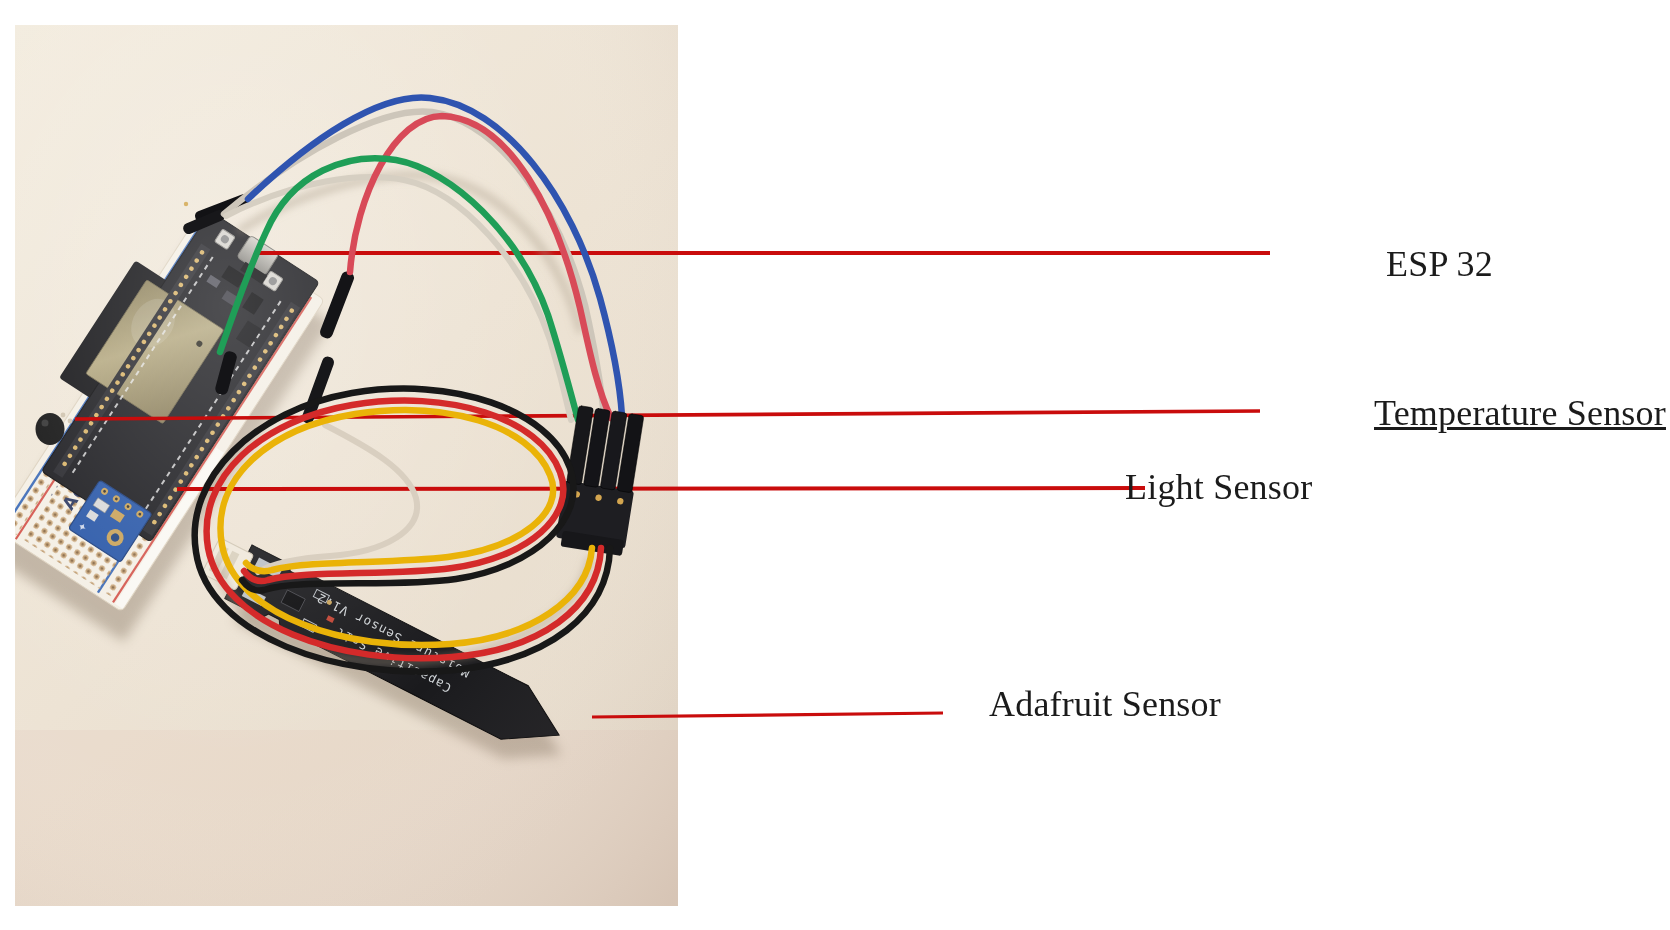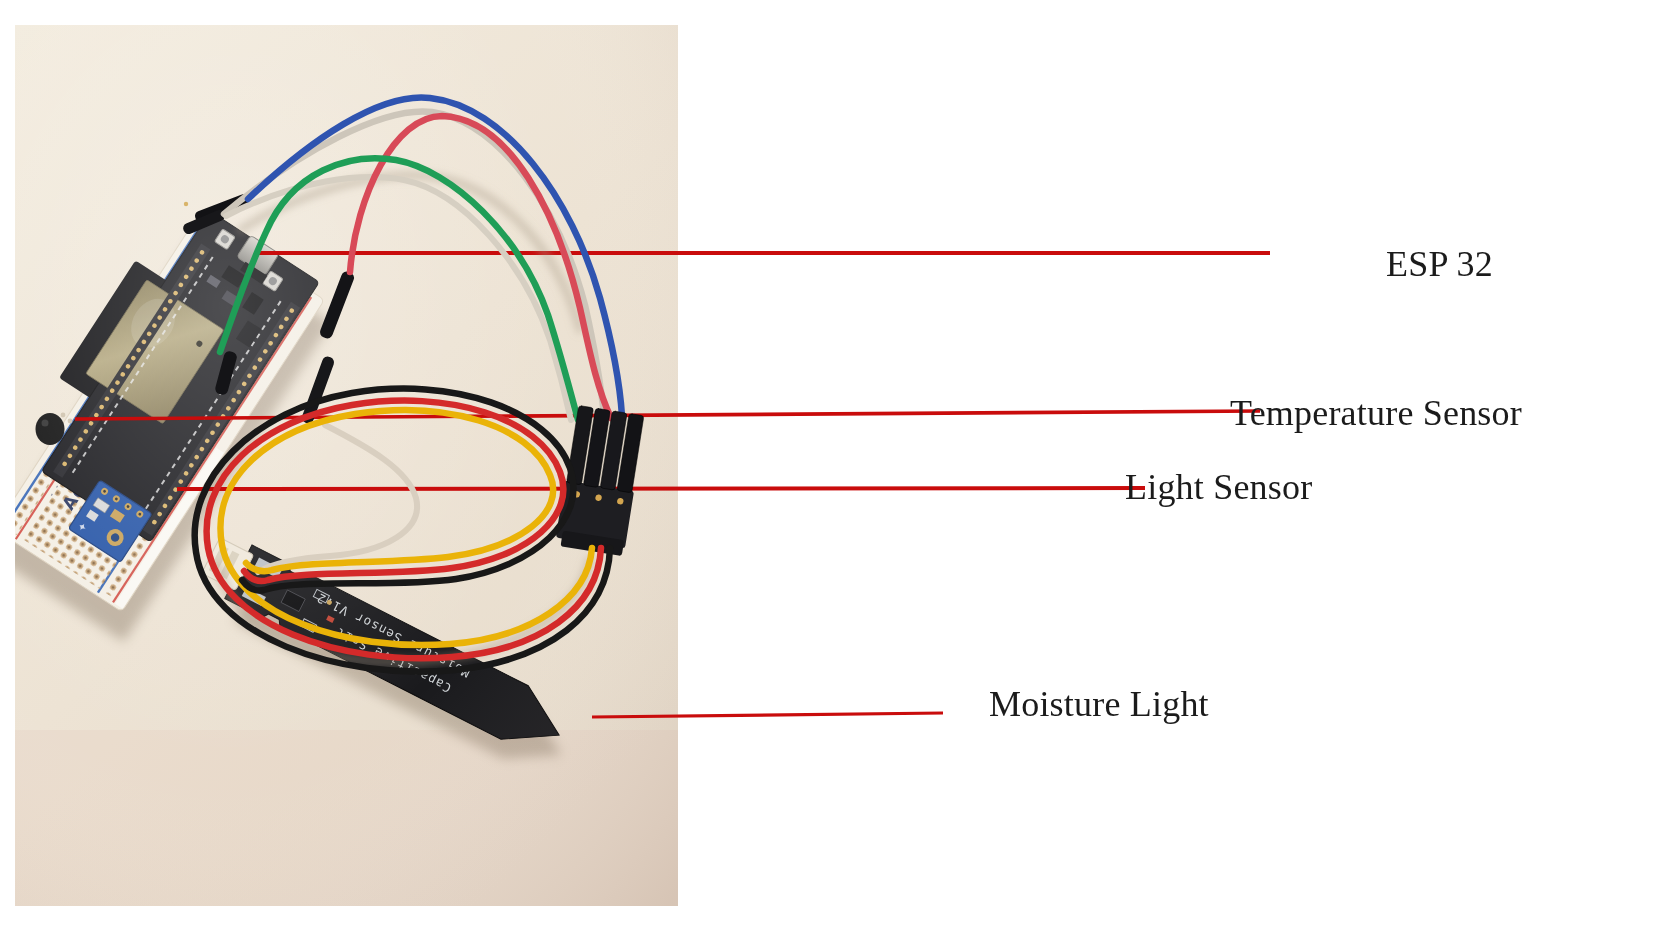--- a/index.html
+++ b/index.html
@@ -2,21 +2,21 @@
 <html><head>
 <meta charset="utf-8">
 <style>
   html,body{margin:0;padding:0;background:#ffffff;}
   body{width:1670px;height:930px;position:relative;overflow:hidden;
        font-family:"Liberation Serif", serif;}
   #figure-svg{position:absolute;left:0;top:0;}
   .callout-label{position:absolute;font-size:36px;line-height:1;color:#1b1b1b;
        white-space:nowrap;letter-spacing:0.2px;}
   #label-esp32{left:1386px;top:246px;}
-  #label-temperature{left:1230px;top:395px;}
+  #label-temperature{left:1374px;top:395px;text-decoration:underline;}
   #label-light{left:1125px;top:469px;}
   #label-moisture{left:989px;top:686px;}
 </style>
 </head>
 <body>
 
 <svg id="figure-svg" width="1670" height="930" viewBox="0 0 1670 930">
   <defs>
     <clipPath id="photoClip">
         <rect x="15" y="25" width="663" height="881"></rect>
@@ -198,13 +198,13 @@
     <path d="M 325,425 C 370,448 408,470 416,498 C 424,530 385,552 330,556 C 300,558 275,562 258,572" stroke="#d9cfc0" stroke-width="6"></path>
     <path d="M 592,548 C 588,600 530,638 450,644 C 345,652 235,615 222,545 C 210,478 270,428 355,414 C 445,400 530,425 550,475 C 566,512 520,548 448,557 C 390,564 310,560 272,570 C 262,573 252,570 246,563" stroke="#eab308" stroke-width="6.5"></path>
     <path d="M 601,548 C 598,608 540,650 452,657 C 340,666 222,625 208,548 C 196,477 262,420 352,405 C 448,389 540,418 560,472 C 577,515 528,558 452,568 C 392,576 305,570 268,580 C 258,583 250,579 244,571" stroke="#d42a2a" stroke-width="6.5"></path>
     <path d="M 610,548 C 608,615 548,660 455,670 C 338,681 208,636 196,552 C 184,478 255,410 352,393 C 452,376 550,410 570,468 C 588,518 535,567 456,579 C 395,588 300,578 264,590 C 256,592 248,588 242,580" stroke="#181818" stroke-width="6.5"></path>
   </g>
 </svg>
 
 <div class="callout-label" id="label-esp32">ESP 32</div>
 <div class="callout-label" id="label-temperature">Temperature Sensor</div>
 <div class="callout-label" id="label-light">Light Sensor</div>
-<div class="callout-label" id="label-moisture">Moisture Light</div>
+<div class="callout-label" id="label-moisture">Adafruit Sensor</div>
 
 </body></html>

